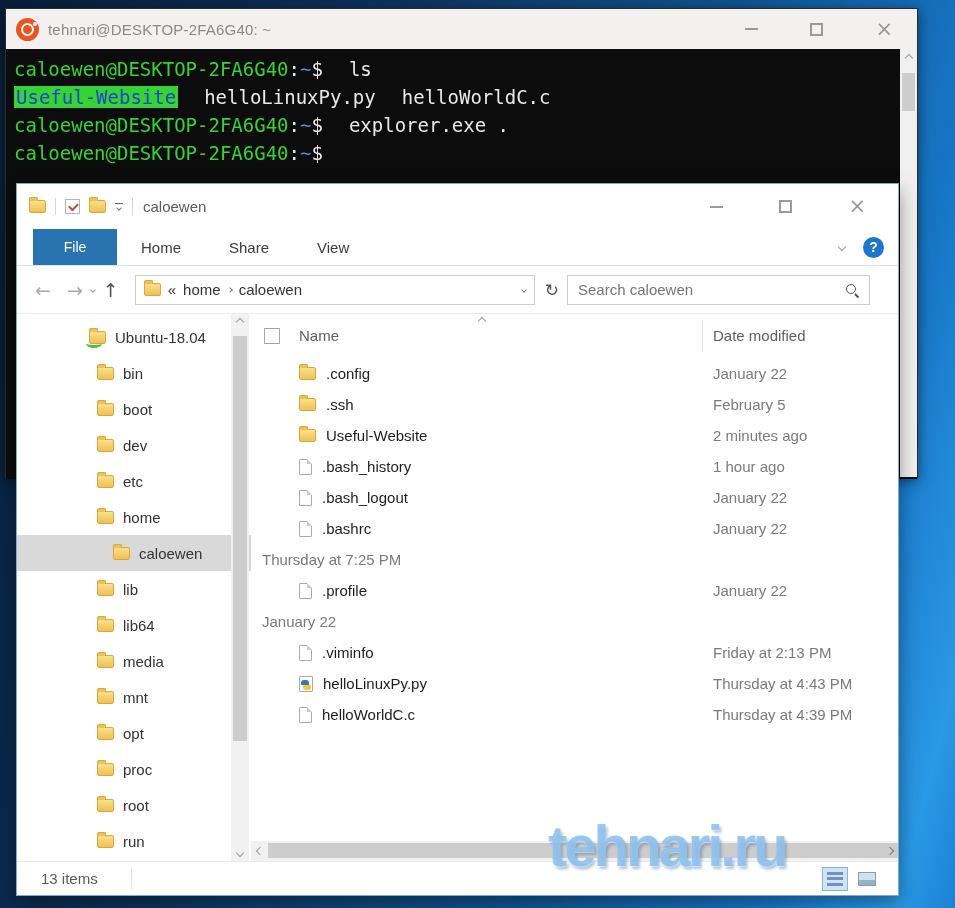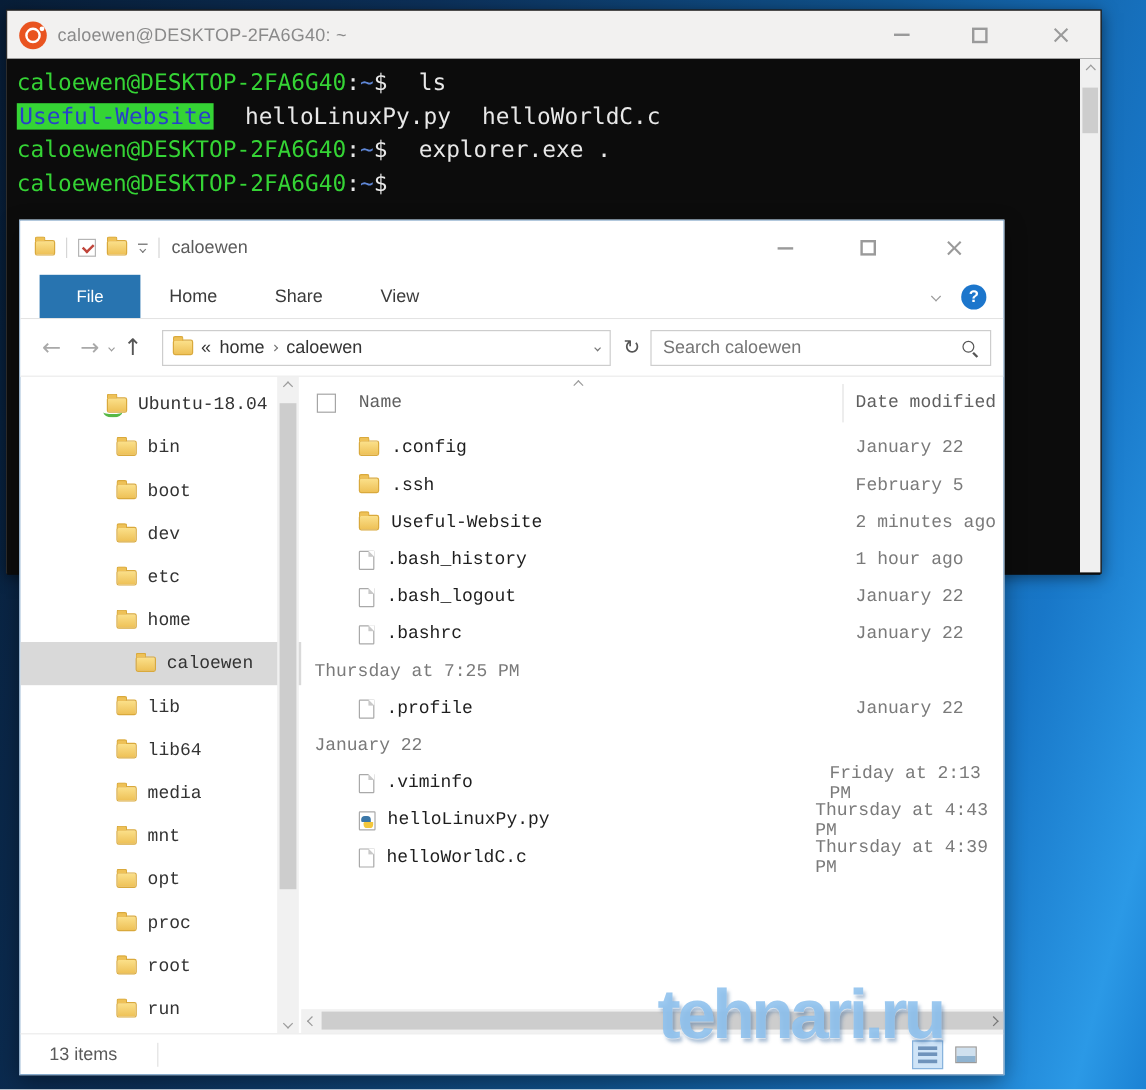--- a/index.html
+++ b/index.html
@@ -49,21 +49,21 @@
   .chev { display:inline-block; width:6px; height:6px; border-right:1.6px solid #777; border-bottom:1.6px solid #777; }
   .chev.up    { transform:rotate(-135deg); }
   .chev.down  { transform:rotate(45deg); }
   .chev.left  { transform:rotate(135deg); }
   .chev.right { transform:rotate(-45deg); }
   .chev.sm { width:4px; height:4px; }
   .chev.light { border-color:#9b9b9b; }
 
   
   .explorer {
-    position:absolute; left:16px; top:183px; width:821px; height:713px;
+    position:absolute; left:16px; top:183px; width:883px; height:713px;
     background:#fff; border:1px solid #87aacb; box-shadow:0 6px 18px rgba(0,0,0,.4); z-index:2;
     display:flex; flex-direction:column;
   }
   .exp-titlebar { height:45px; display:flex; align-items:center; padding:0 12px; background:#fff; }
   .qat { display:flex; align-items:center; gap:9px; }
   .sep-v { width:1px; height:17px; background:#d6d6d6; }
   .ic-folder { position:relative; display:inline-block; width:17px; height:13px;
     background:linear-gradient(#fbe08a,#eec157); border:1px solid #d9a93c; border-radius:2px; }
   .ic-folder::before { content:""; position:absolute; top:-4px; left:-1px; width:7px; height:3px;
     background:#eec157; border:1px solid #d9a93c; border-bottom:none; border-radius:2px 2px 0 0; }
@@ -92,21 +92,21 @@
   .refresh { font-size:17px; color:#555; margin:0 8px 0 10px; font-family:"DejaVu Sans",sans-serif; }
   .search-box { width:303px; height:30px; border:1px solid #cdcdcd; display:flex; align-items:center; padding:0 10px; }
   .search-box input { border:none; outline:none; flex:1; font-size:15px; color:#444;
     font-family:"Liberation Sans","DejaVu Sans",sans-serif; }
   .search-box input::placeholder { color:#757575; opacity:1; }
   .mag { position:relative; width:14px; height:14px; flex:0 0 auto; }
   .mag::before { content:""; position:absolute; left:1px; top:1px; width:8px; height:8px; border:1.6px solid #555; border-radius:50%; }
   .mag::after { content:""; position:absolute; left:10px; top:10px; width:5px; height:1.8px; background:#555;
     transform:rotate(45deg); transform-origin:left center; }
 
-  .main { flex:1; display:flex; position:relative; overflow:hidden;font-family:Liberation Mono, monospace; }
+  .main { flex:1; display:flex; position:relative; overflow:hidden; }
 
   
   .tree-pane { width:234px; position:relative; padding-top:5px; }
   .tree-item { height:36px; display:flex; align-items:center; gap:9px; font-size:15px; color:#333; cursor:default; }
   .tree-item.selected { background:#d9d9d9; }
   .ic-ubuntu::after { content:""; position:absolute; left:-4px; bottom:-5px; width:16px; height:6px;
     border-bottom:3px solid #57b847; border-radius:50%; }
   .tree-scrollbar { position:absolute; right:2px; top:0; bottom:0; width:18px; background:#f1f1f1;
     display:flex; flex-direction:column; align-items:center; justify-content:space-between; padding:5px 0; }
   .tree-scroll-thumb { position:absolute; left:2px; top:22px; width:14px; height:405px; background:#cdcdcd; }
@@ -157,21 +157,21 @@
     font-family:"Liberation Sans","DejaVu Sans",sans-serif; }
 </style>
 </head>
 <body>
 
 <div class="desktop">
 
   <div class="terminal">
     <div class="term-titlebar">
       <span class="ubuntu-logo"></span>
-      <span class="term-title">caloewen@DESKTOP-2FA6G40: ~</span>
+      <span class="term-title">tehnari@DESKTOP-2FA6G40: ~</span>
       <div class="win-controls">
         <span class="wc-min"></span>
         <span class="wc-max"></span>
         <span class="wc-close">×</span>
       </div>
     </div>
     <div class="term-body">
       <div><span class="t-green">caloewen@DESKTOP-2FA6G40</span><span class="t-white">:</span><span class="t-blue">~</span><span class="t-white">$</span><span class="t-white t-cmd">ls</span></div>
       <div><span class="t-dir-hl">Useful-Website</span><span class="t-white t-gap">helloLinuxPy.py</span><span class="t-white t-gap">helloWorldC.c</span></div>
       <div><span class="t-green">caloewen@DESKTOP-2FA6G40</span><span class="t-white">:</span><span class="t-blue">~</span><span class="t-white">$</span><span class="t-white t-cmd">explorer.exe .</span></div>

